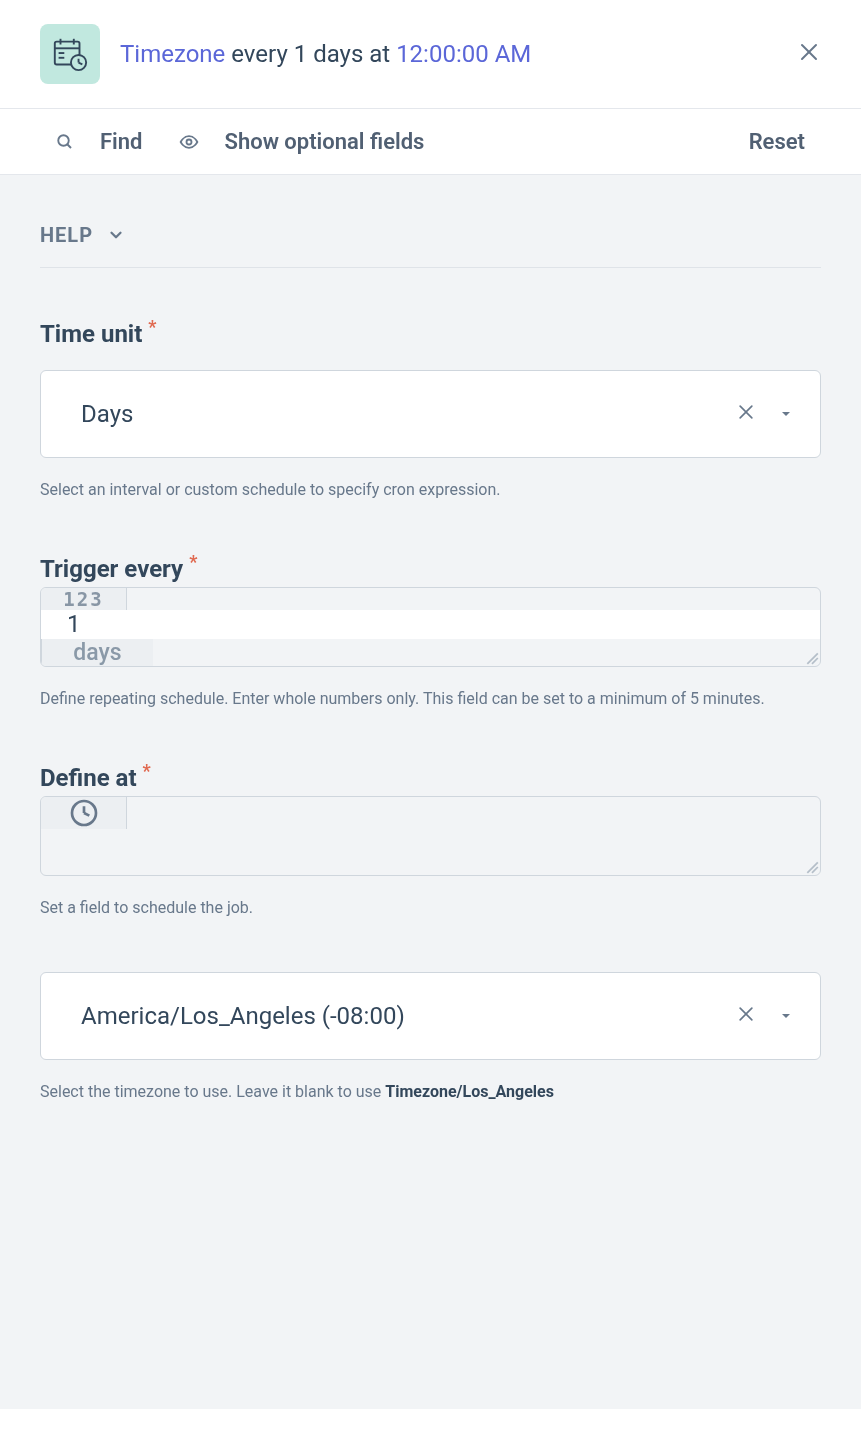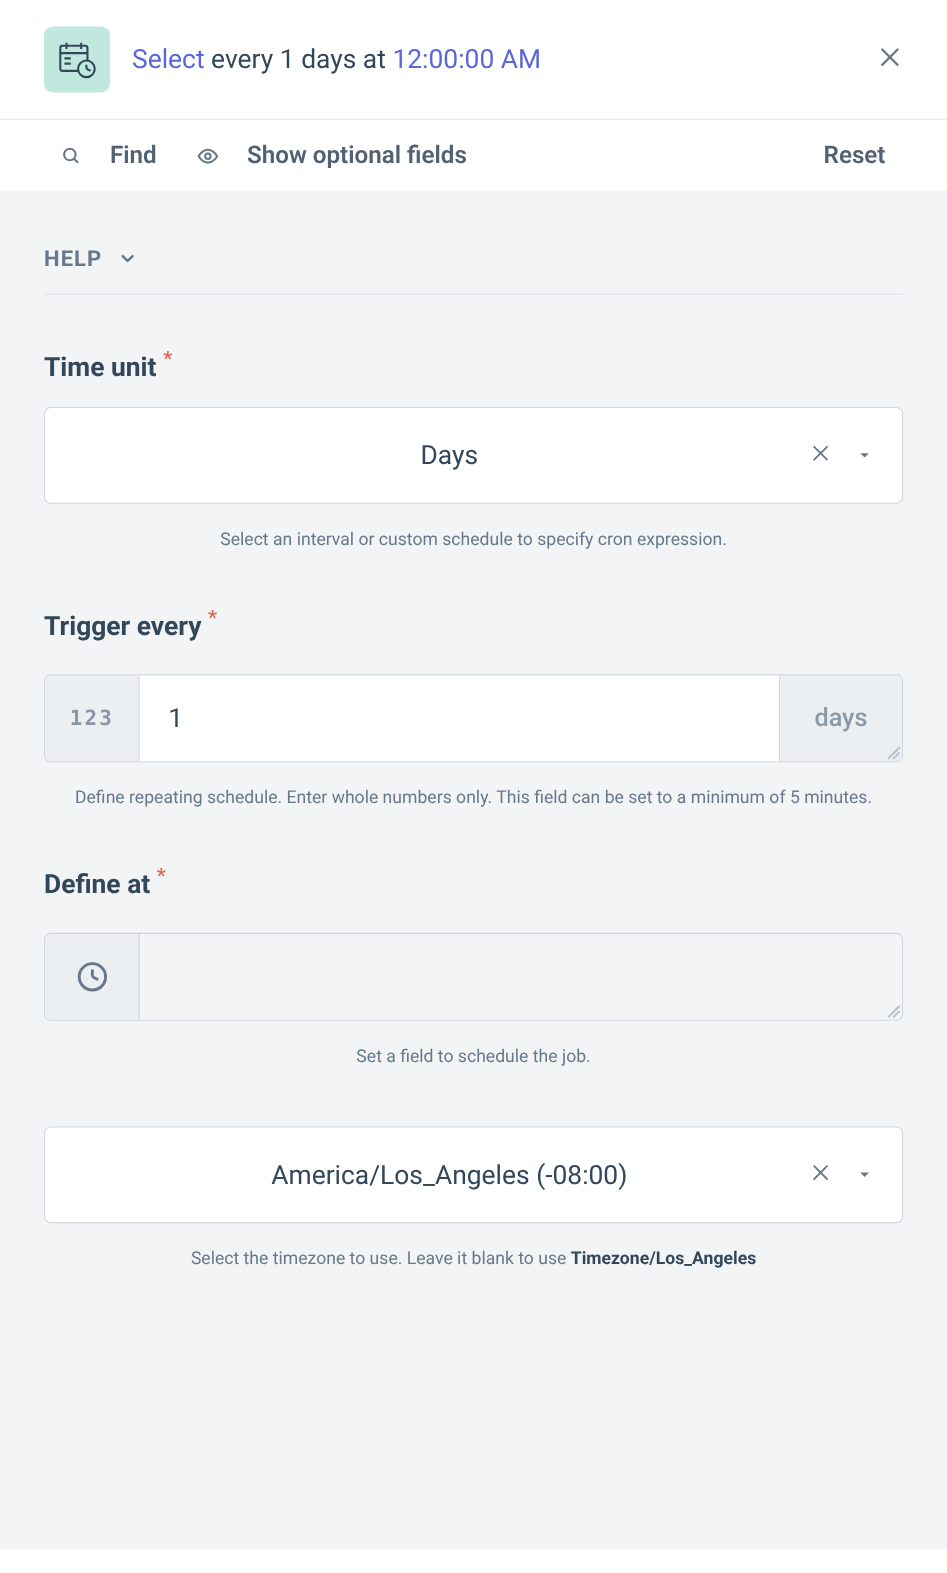--- a/index.html
+++ b/index.html
@@ -75,21 +75,20 @@
     color: #68788b;
     font-size: 20px;
     font-weight: 700;
     letter-spacing: 1px;
     padding-bottom: 20px;
     border-bottom: 1px solid #dfe3e8;
     cursor: pointer;
   }
   .field {
     margin-top: 52px;
-    text-align: center;
   }
   .field-label {
     font-size: 24px;
     font-weight: 700;
     color: #33475b;
     display: flex;
     align-items: flex-start;
   }
   .req {
     color: #e06950;
@@ -116,27 +115,28 @@
     align-items: center;
     padding: 0 26px 0 40px;
     font-size: 24px;
     color: #33475b;
   }
   .select-value { flex: 1; }
   .select-clear { color: #68788b; cursor: pointer; margin-right: 22px; }
   .select-caret { color: #68788b; cursor: pointer; }
   
   .input-group {
-    margin-top: 30px;
+    margin-top: 4px;
     display: flex;
     border: 1px solid #cfd6dd;
     border-radius: 6px;
     overflow: hidden;
     height: 80px;
     position: relative;
+    flex-direction: column;
   }
   .addon {
     background: #eceff2;
     display: flex;
     align-items: center;
     justify-content: center;
     color: #8a99a8;
   }
   .addon-left { width: 86px; border-right: 1px solid #cfd6dd; }
   .addon-left.clock { color: #68788b; }
@@ -184,21 +184,21 @@
       <line x1="10" y1="4" x2="10" y2="10"></line>
       <line x1="24" y1="4" x2="24" y2="10"></line>
       <line x1="8" y1="19" x2="14" y2="19"></line>
       <line x1="8" y1="24" x2="14" y2="24"></line>
       <circle cx="29" cy="29" r="8" fill="#c1e8df"></circle>
       <line x1="29" y1="25" x2="29" y2="29"></line>
       <line x1="29" y1="29" x2="33" y2="31"></line>
     </svg>
   </div>
   <div class="header-title">
-    <span class="link">Select</span>
+    <span class="link">Timezone</span>
     <span>every 1 days at</span>
     <span class="time">12:00:00 AM</span>
   </div>
   <div class="header-close">
     <svg width="24" height="24" viewBox="0 0 24 24" stroke="currentColor" stroke-width="2" fill="none" stroke-linecap="round">
         <line x1="5" y1="5" x2="19" y2="19"></line>
         <line x1="19" y1="5" x2="5" y2="19"></line>
       </svg>
   </div>
 </div>

